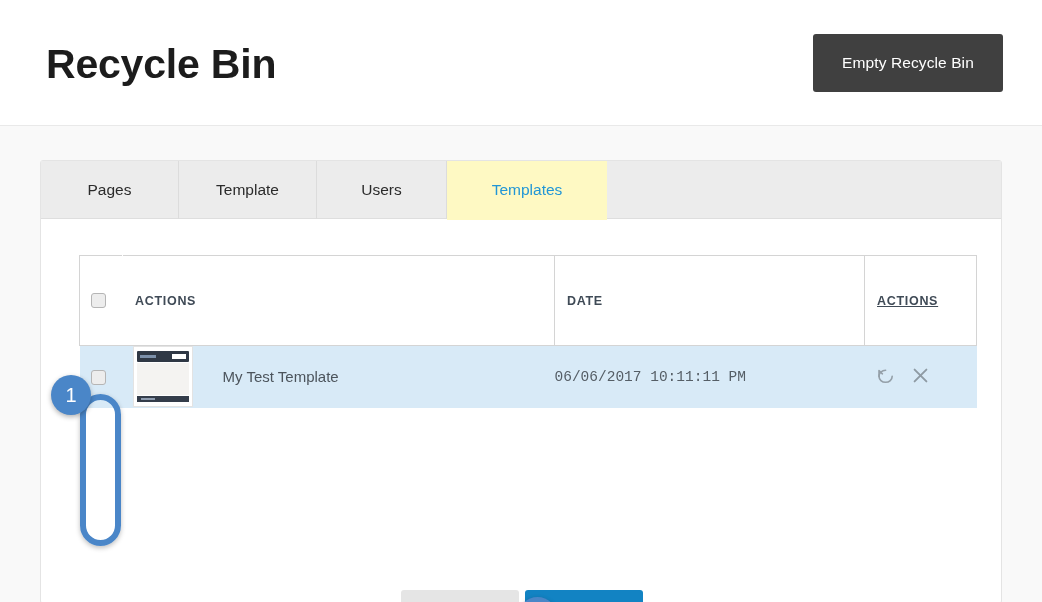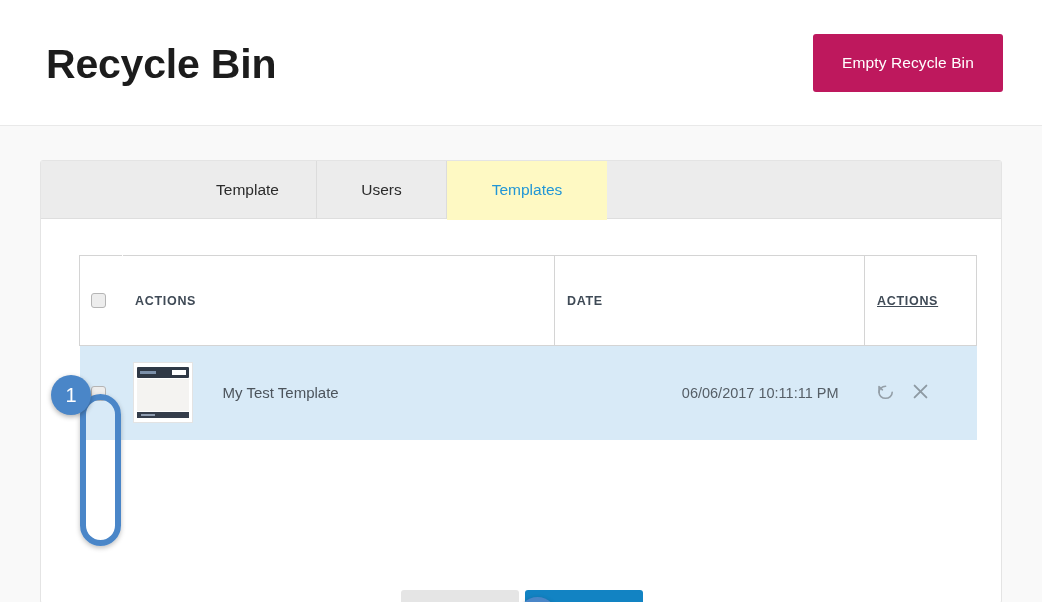--- a/index.html
+++ b/index.html
@@ -36,21 +36,21 @@
     line-height: 44px;
     margin-left: 8px;
   }
 
   .empty-bin-button {
     position: absolute;
     right: 39px;
     top: 34px;
     width: 190px;
     height: 58px;
-    background: #be185d;
+    background: #404040;
     color: #ffffff;
     border: none;
     border-radius: 3px;
     font-family: "Liberation Sans", sans-serif;
     font-size: 15.5px;
     letter-spacing: 0.1px;
     cursor: pointer;
     line-height: 58px;
     text-align: center;
     padding: 0;
@@ -139,21 +139,21 @@
   .tbl th.col-check {
     width: 43px;
     padding-left: 11px;
     border-right: 1px solid #ffffff;
   }
   .tbl th.col-template { width: 432px; border-left: 1px solid #ffffff; }
   .tbl th.col-date     { width: 310px; }
   .tbl th.col-actions  { width: 112px; text-decoration: underline; }
 
   .tbl td {
-    height: 94px;
+    height: 62px;
     vertical-align: middle;
     font-size: 14.5px;
     color: #555e66;
     border: none;
     padding: 0;
   }
 
   .row-selected td { background: #d8eaf7; }
 
   .cell-check { padding-left: 11px !important; }
@@ -215,24 +215,25 @@
 
   .template-name {
     display: inline-block;
     vertical-align: middle;
     margin-left: 26px;
     font-size: 15px;
     color: #4c545c;
   }
 
   .cell-date {
-    text-align: right;
+    text-align: left;
     padding-right: 26px !important;
     font-size: 14.5px;
     color: #5b646c;
+    font-family: Liberation Mono, monospace;
   }
 
   .cell-actions {
     text-align: left;
     padding-left: 11px !important;
     white-space: nowrap;
   }
 
   .act-icon {
     display: inline-block;
@@ -327,20 +328,21 @@
 <div class="page-header">
   <div class="page-title">Recycle Bin</div>
   <button class="empty-bin-button">Empty Recycle Bin</button>
 </div>
 
 <div class="page-body">
 
   <div class="card">
 
     <div class="tab-strip">
+      <div class="tab tab-pages">Pages</div>
       <div class="tab tab-modules">Template</div>
       <div class="tab tab-users">Users</div>
       <div class="tab tab-templates active">Templates</div>
     </div>
 
     <div class="table-wrap">
       <table class="tbl">
         <thead>
           <tr>
             <th class="col-check">

